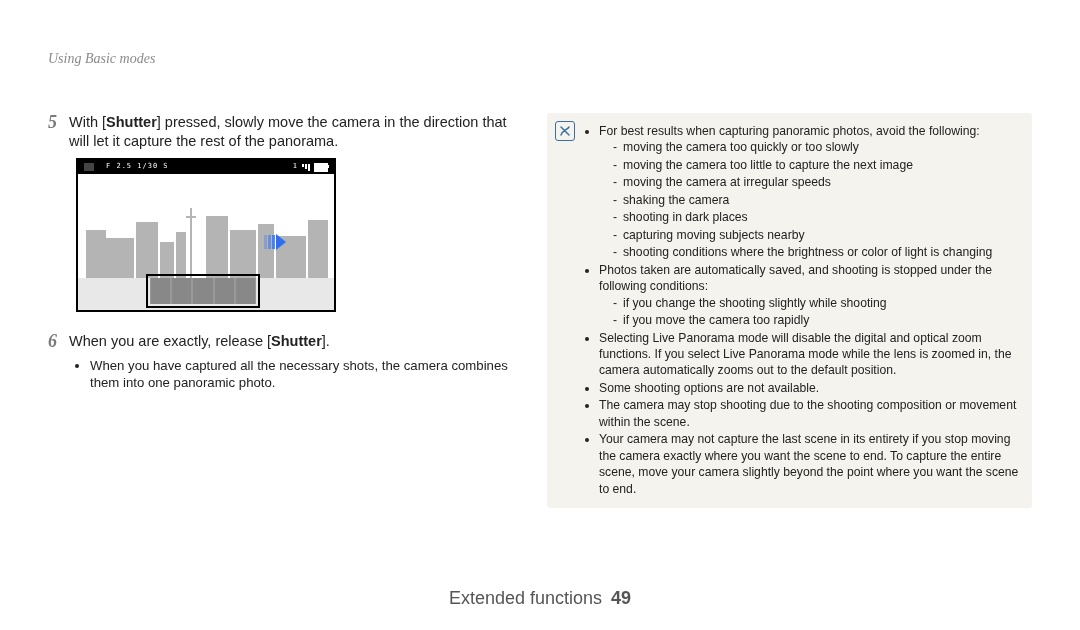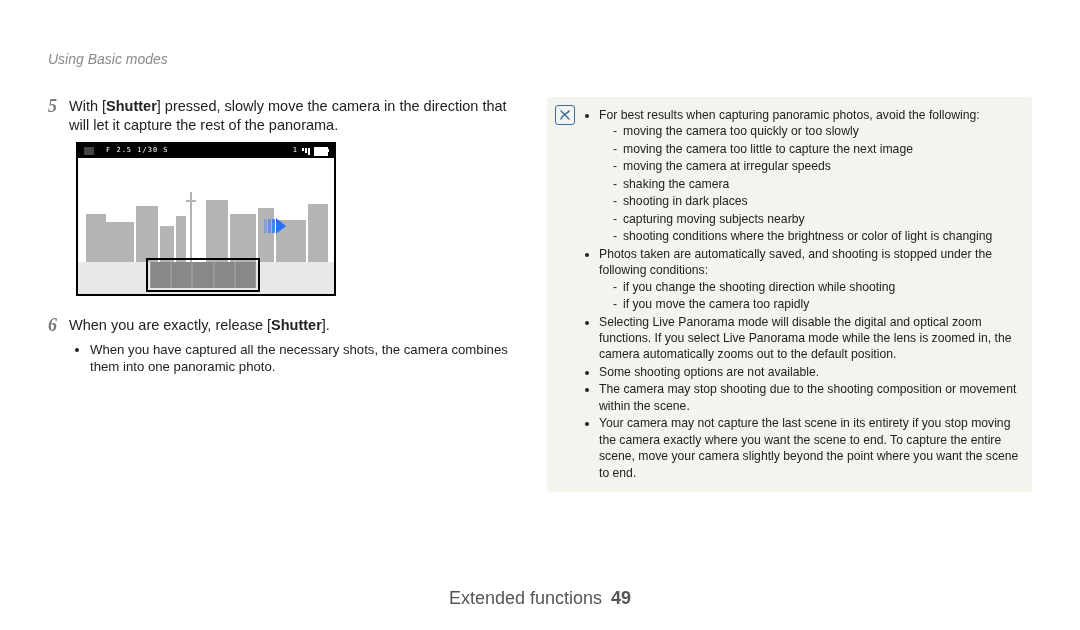--- a/index.html
+++ b/index.html
@@ -14,22 +14,22 @@
     color: #222;
     line-height: 1.35;
   }
   .page {
     padding: 50px 48px 0 48px;
   }
   .section-header {
     color: #8a8a8a;
     font-style: italic;
     font-size: 14px;
-    margin-bottom: 28px;
-    font-family: Liberation Sans, sans-serif;
+    margin-bottom: 44px;
+    font-family: Liberation Serif, serif;
     font-weight: 400;
   }
   .columns {
     display: flex;
     gap: 24px;
   }
   .col-left { flex: 1 1 470px; }
   .col-right { flex: 1 1 480px; }
 
   .step {
@@ -236,21 +236,21 @@
               <li>moving the camera at irregular speeds</li>
               <li>shaking the camera</li>
               <li>shooting in dark places</li>
               <li>capturing moving subjects nearby</li>
               <li>shooting conditions where the brightness or color of light is changing</li>
             </ul>
           </li>
           <li>
             <span>Photos taken are automatically saved, and shooting is stopped under the following conditions:</span>
             <ul class="dash">
-              <li>if you change the shooting direction while shooting</li>
+              <li>if you change the shooting slightly while shooting</li>
               <li>if you move the camera too rapidly</li>
             </ul>
           </li>
           <li>Selecting Live Panorama mode will disable the digital and optical zoom functions. If you select Live Panorama mode while the lens is zoomed in, the camera automatically zooms out to the default position.</li>
           <li>Some shooting options are not available.</li>
           <li>The camera may stop shooting due to the shooting composition or movement within the scene.</li>
           <li>Your camera may not capture the last scene in its entirety if you stop moving the camera exactly where you want the scene to end. To capture the entire scene, move your camera slightly beyond the point where you want the scene to end.</li>
         </ul>
       </div>
     </div>

